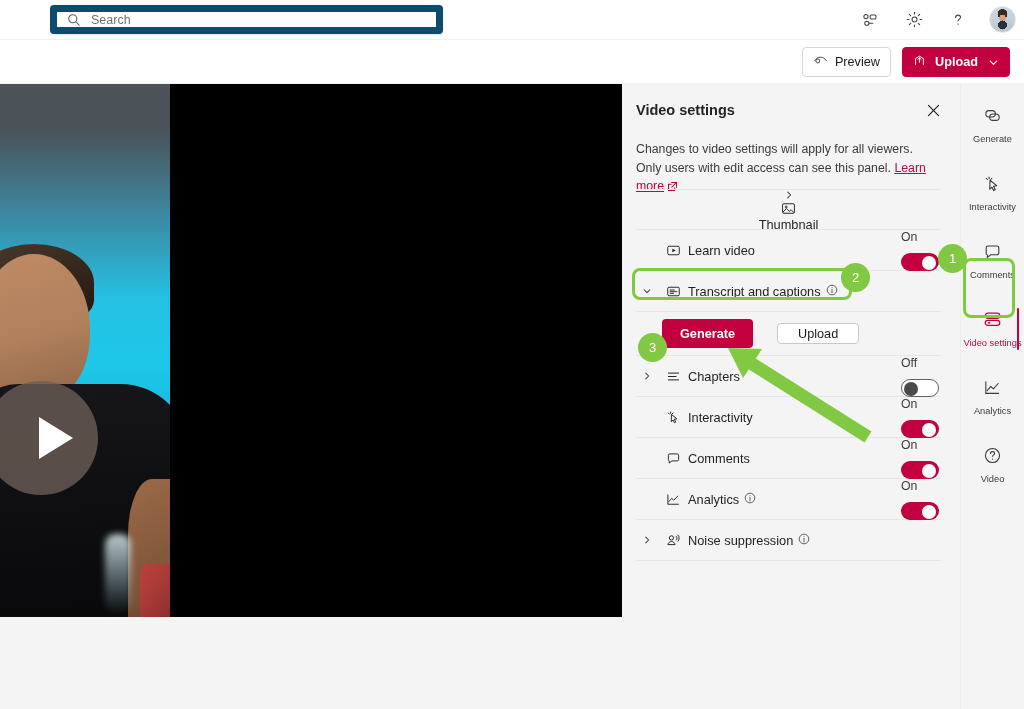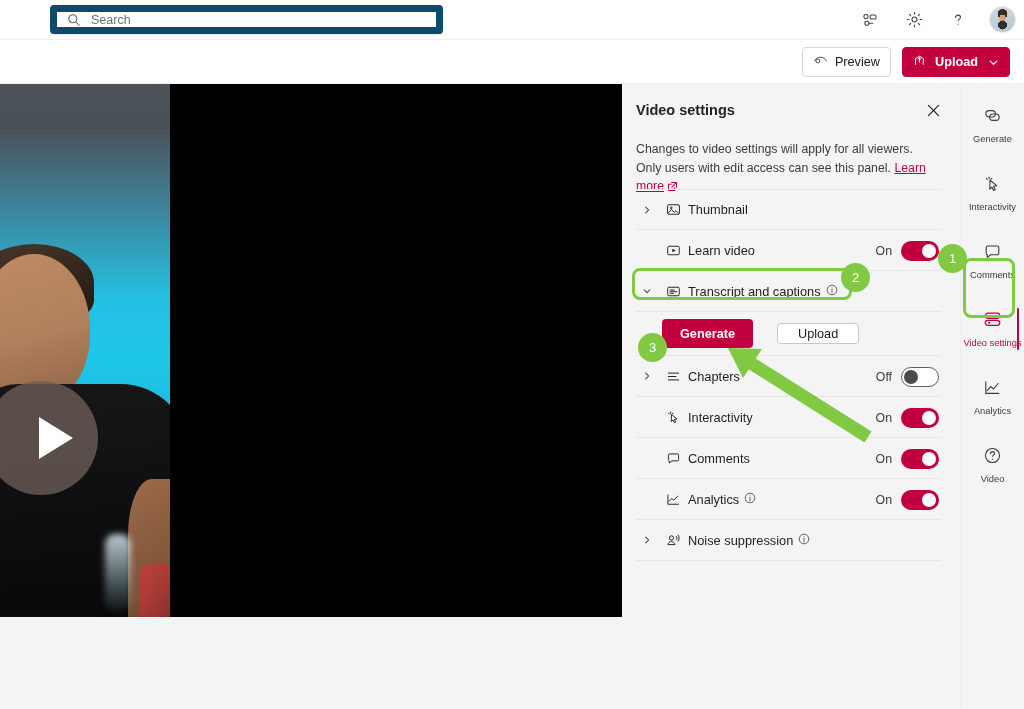--- a/index.html
+++ b/index.html
@@ -133,31 +133,31 @@
   }
   .panel-desc a { color: #c3003f; text-decoration: underline; }
   .extlink { display: inline-block; vertical-align: -2px; margin-left: 3px; }
 
   .list { position: absolute; left: 14px; top: 105px; width: 305px; }
   .row {
     position: relative; height: 41px;
     display: flex; align-items: center;
     border-bottom: 1px solid #e6e6e6;
   }
-  .row.first { border-top: 1px solid #e6e6e6; }
+  .row.first { border-top: 1px solid #e6e6e6; flex-direction: column; }
   .chev-cell { width: 22px; display: flex; align-items: center; justify-content: center; cursor: pointer; }
   .chev-cell.empty { cursor: default; }
   .row-icon { width: 30px; display: flex; align-items: center; justify-content: center; }
   .row-label {
     font-size: 12.8px; color: #1f1f1f;
     display: flex; align-items: center; gap: 5px;
   }
   .row-right {
     position: absolute; right: 2px; top: 0; height: 41px;
-    display: flex; align-items: center; gap: 9px;
+    display: flex; align-items: flex-start; gap: 9px; flex-direction: column;
   }
   .state { font-size: 12.3px; color: #3b3b3b; }
   .toggle { width: 38px; height: 20px; border-radius: 10px; position: relative; cursor: pointer; }
   .toggle.on { background: #c3003f; }
   .toggle.off { background: #ffffff; border: 1px solid #616161; }
   .knob { position: absolute; width: 14px; height: 14px; border-radius: 50%; top: 3px; }
   .toggle.on .knob { background: #fff; right: 3px; }
   .toggle.off .knob { background: #4a4a4a; left: 2px; top: 2px; }
 
   .genrow {

